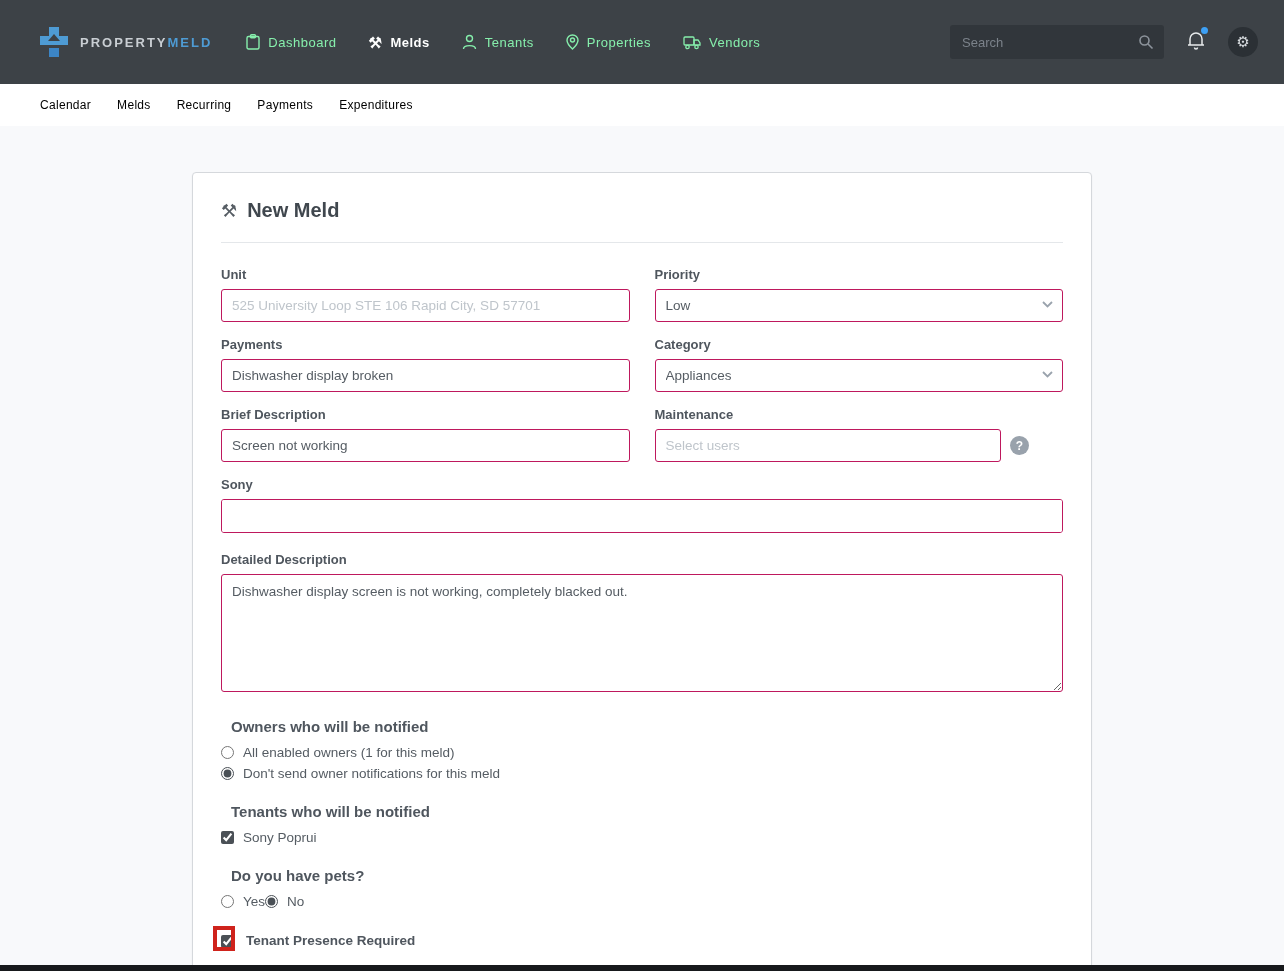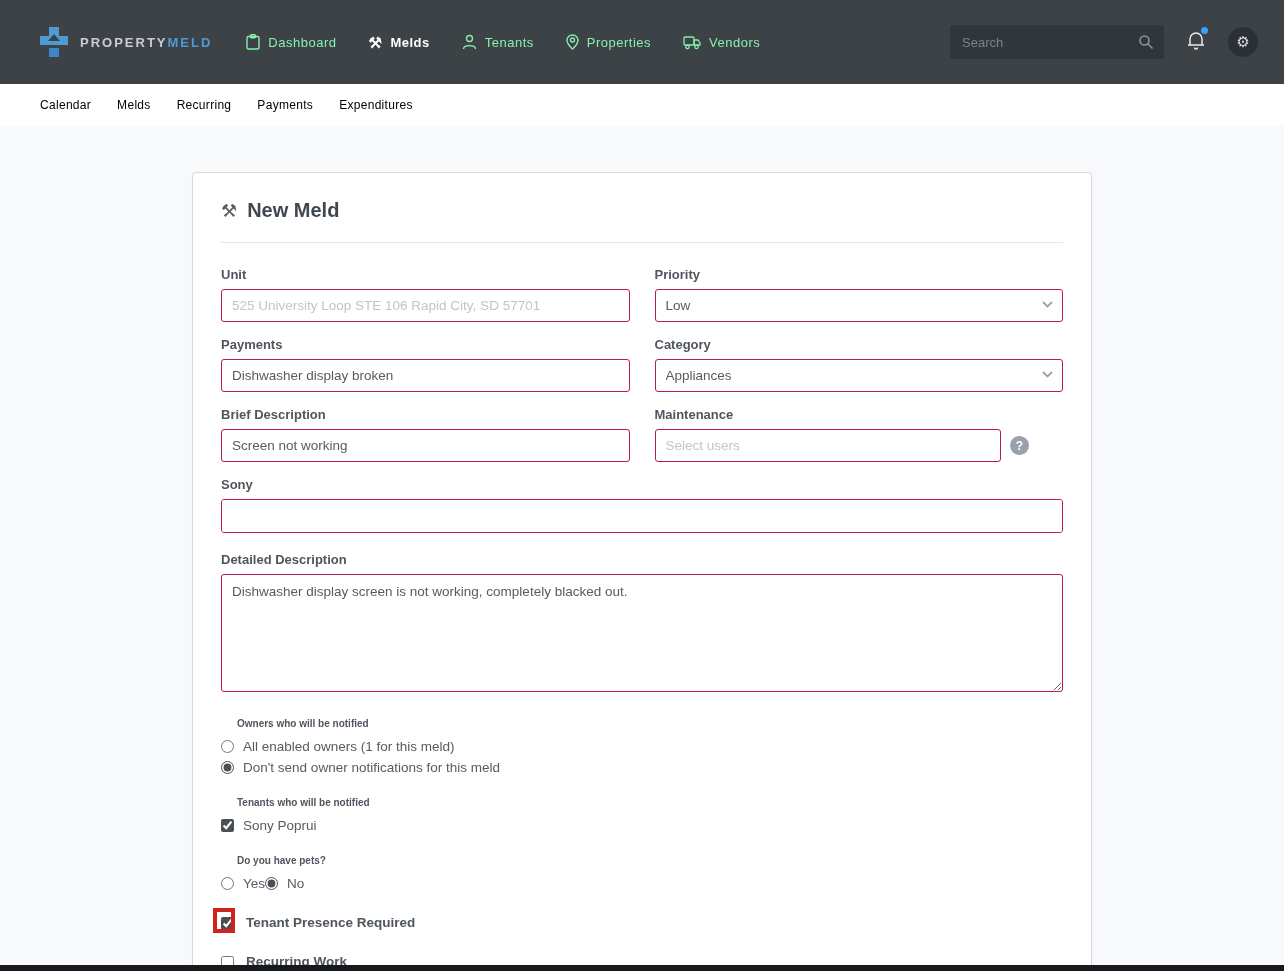--- a/index.html
+++ b/index.html
@@ -78,22 +78,22 @@
   .maint-row { display: flex; align-items: center; }
   .maint-row .text-input { width: calc(100% - 62px); }
   .help-circle { width: 19px; height: 19px; border-radius: 50%; background: #99a2ac;
     color: #fff; font-size: 12px; font-weight: 700; display: flex; align-items: center;
     justify-content: center; margin-left: 9px; cursor: pointer; }
   .full-row { margin-bottom: 15px; }
   .text-area { height: 118px; padding: 8px 10px; resize: both; line-height: 1.4; }
   .text-area.tags { height: 34px; resize: none; }
 
   
-  .section-label { color: #4f565e; font-size: 10px; font-weight: 700;
-    margin: 22px 16px 10px; }
+  .section-label { color: #4f565e; font-size: 15px; font-weight: 700;
+    margin: 22px 10px 10px; }
   .opt-row { display: flex; align-items: center; gap: 9px; margin-bottom: 6px;
     font-size: 13.5px; color: #555c63; }
   input[type="radio"], input[type="checkbox"] {
     width: 13px; height: 13px; margin: 0; accent-color: #4a5056; cursor: pointer;
   }
   .inline-opts { display: flex; }
   .inline-opts .opt-row { margin-bottom: 0; }
   .check-section { margin-top: 24px; display: flex; align-items: flex-end; gap: 12px;
     font-size: 13.5px; color: #4f565e; font-weight: 700; }
   .cb-holder { position: relative; display: inline-flex; }

